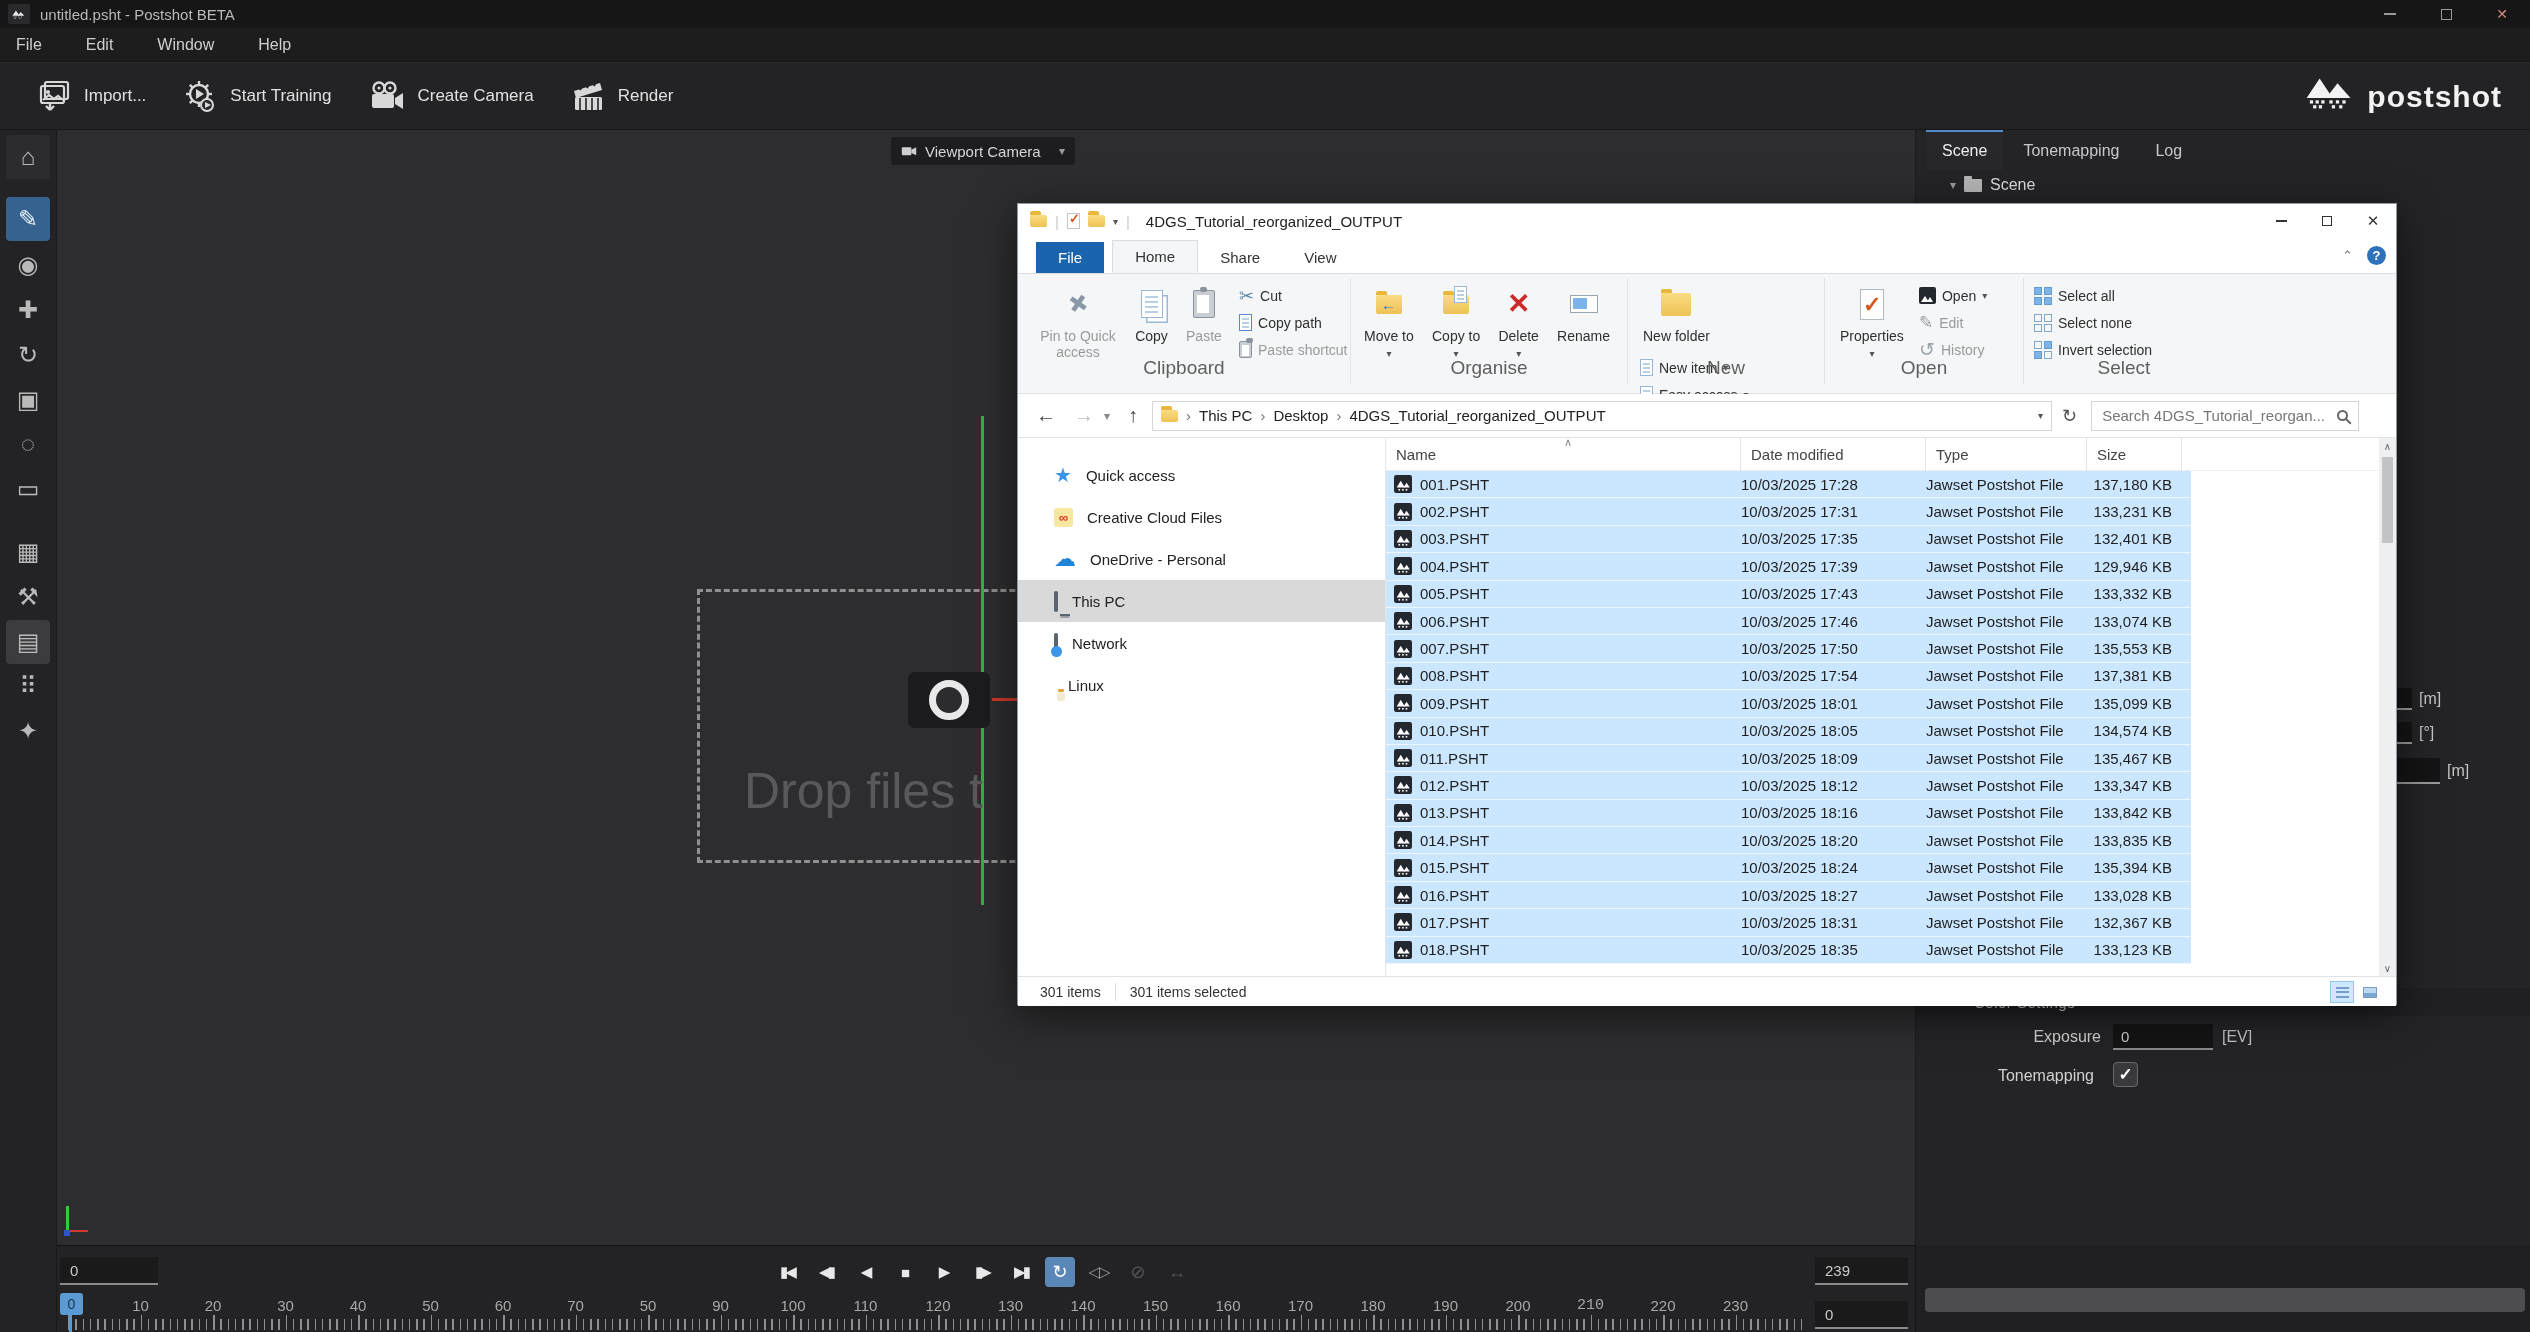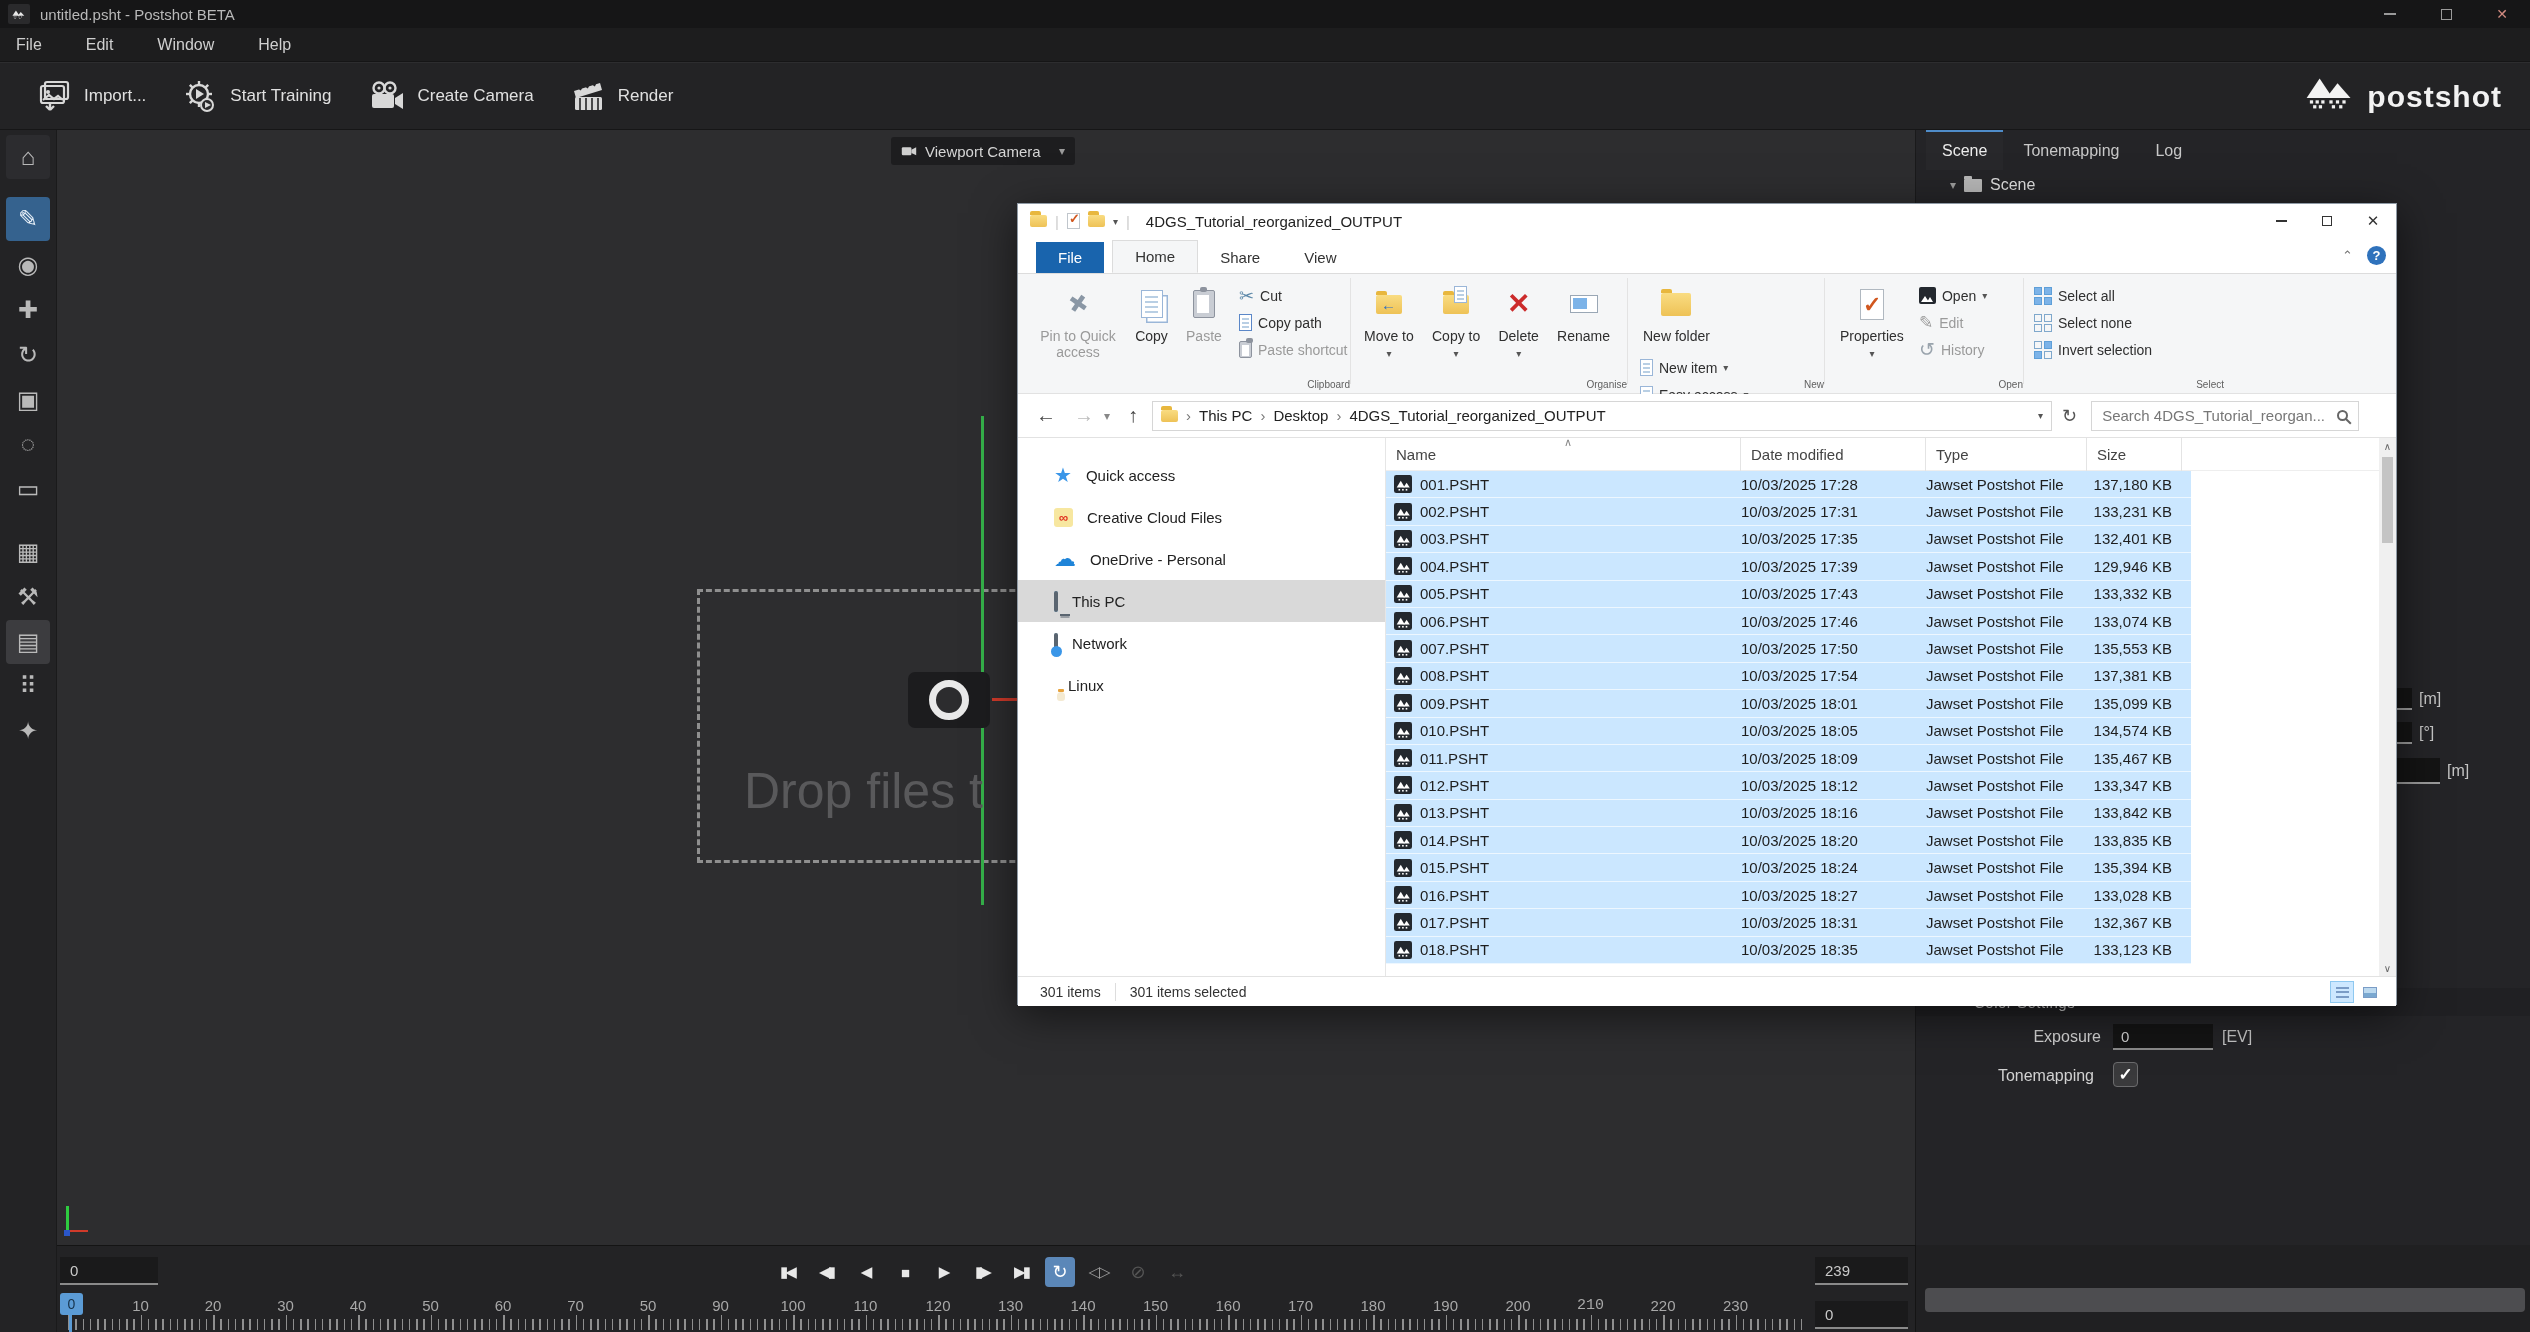--- a/index.html
+++ b/index.html
@@ -89,21 +89,21 @@
   .x-wbtn .maxi{width:10px;height:10px;border:1.5px solid #333;}
   .x-tabs{position:relative;height:36px;background:#fff;border-bottom:1px solid #dcdcdc;display:flex;align-items:flex-end;padding-left:18px;}
   .x-tab{padding:7px 22px;font-size:15px;color:#333;}
   .x-tab.file{background:#1964ad;color:#fff;margin-right:8px;}
   .x-tab.active{border:1px solid #dcdcdc;border-bottom:1px solid #f5f6f7;background:#f5f6f7;}
   .x-tabs .helpzone{position:absolute;right:10px;top:8px;display:flex;gap:14px;align-items:center;}
   .x-tabs .chevup{color:#777;font-size:13px;}
   .qmark{width:19px;height:19px;border-radius:50%;background:#2f72bc;color:#fff;font-size:13px;font-weight:bold;display:flex;align-items:center;justify-content:center;}
   .x-ribbon{position:relative;height:120px;background:#f5f6f7;border-bottom:1px solid #e2e2e2;display:flex;}
   .rgroup{position:relative;height:100%;padding-top:6px;}
-  .rgname{position:absolute;bottom:3px;left:0;right:0;text-align:right;color:#5f5f5f;font-size:10px;}
+  .rgname{position:absolute;bottom:14px;left:0;right:0;text-align:center;color:#5f5f5f;font-size:19px;}
   .rdiv{width:1px;height:106px;background:#e3e3e3;margin-top:4px;}
   .bigbtn{display:inline-flex;flex-direction:column;align-items:center;justify-content:flex-start;vertical-align:top;padding:4px 7px;color:#2f2f2f;font-size:14px;text-align:center;line-height:1.15;}
   .bigbtn .bicon{height:40px;display:flex;align-items:center;justify-content:center;margin-bottom:4px;}
   .smallcol{display:inline-flex;flex-direction:column;vertical-align:top;padding-top:2px;}
   .smallbtn{display:flex;align-items:center;gap:6px;height:27px;color:#2f2f2f;font-size:14px;white-space:nowrap;}
   .smallbtn.dis{color:#9a9a9a;}
   .chevd{font-size:10px;color:#555;}
   
   .ifolder{width:26px;height:19px;background:linear-gradient(#f9dc82,#eec256);border-radius:2px;position:relative;}
   .ifolder::before{content:"";position:absolute;top:-4px;left:0;width:11px;height:4px;background:#e8b73e;border-radius:2px 2px 0 0;}

